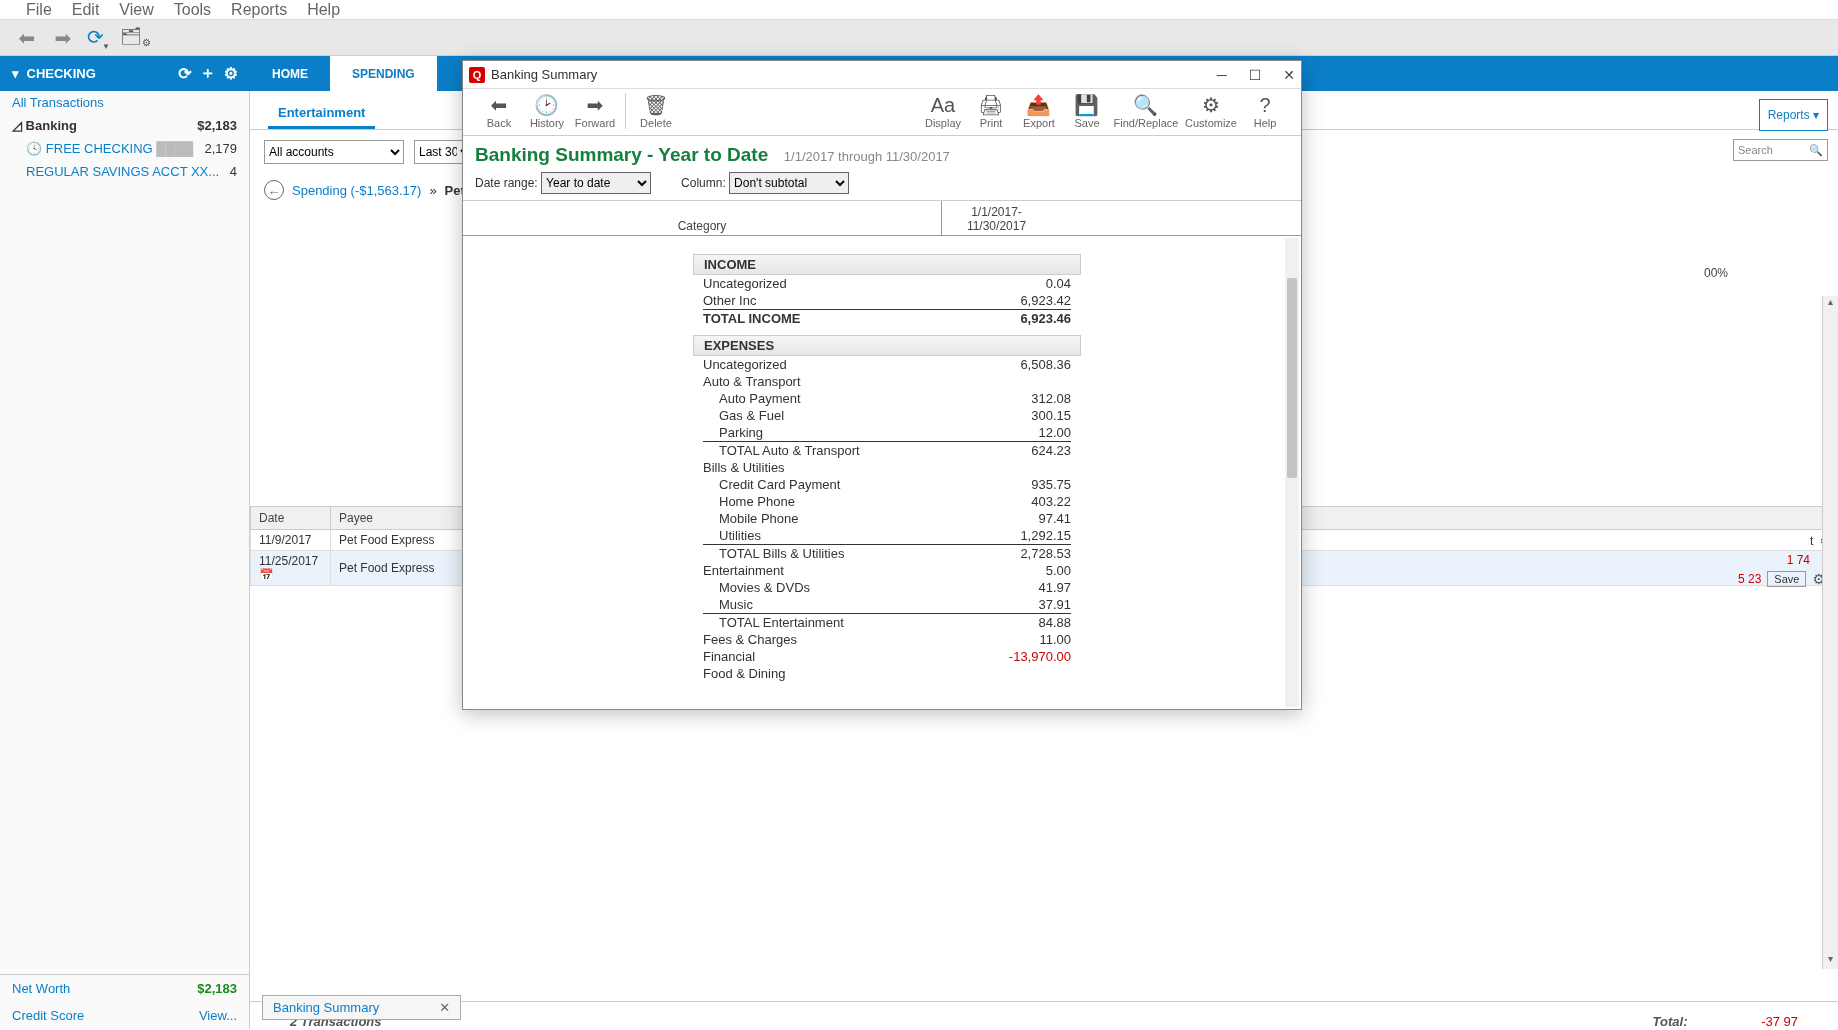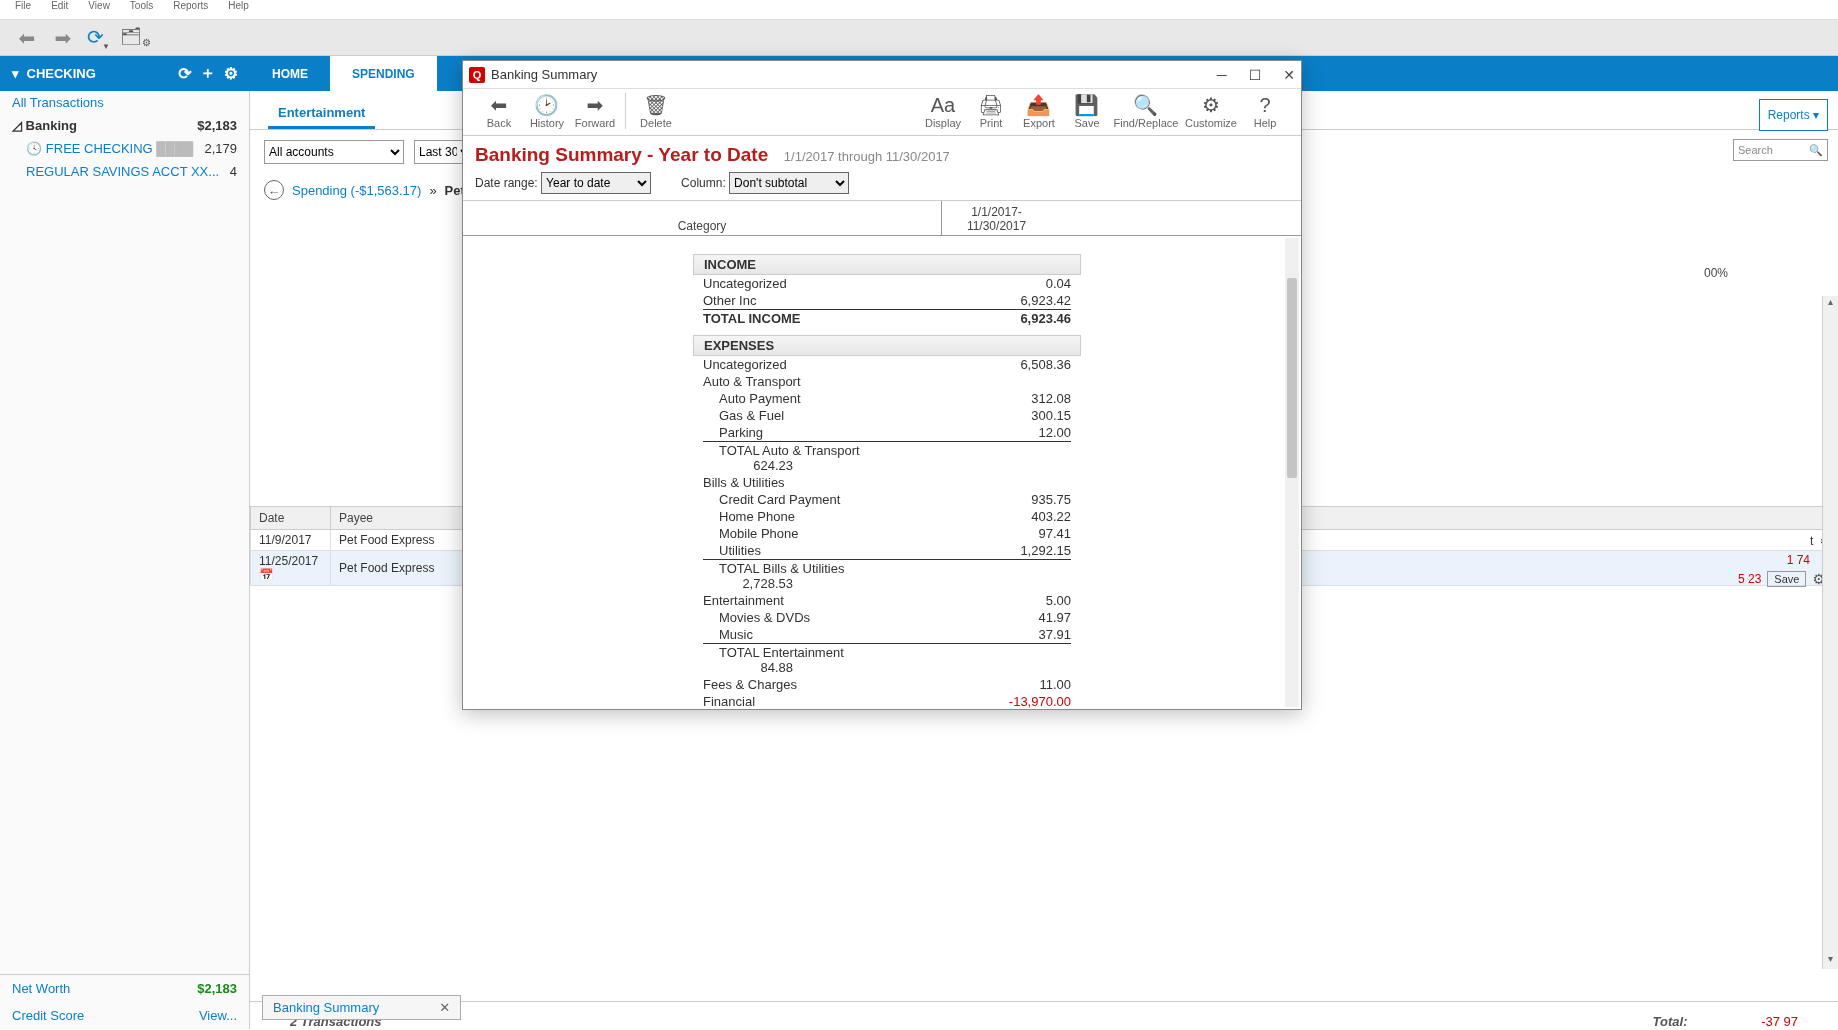--- a/index.html
+++ b/index.html
@@ -1,19 +1,19 @@
 <!DOCTYPE html>
 <html><head>
 <meta charset="utf-8">
 <style>
 * { box-sizing: border-box; margin: 0; padding: 0; font-family: "Segoe UI", Tahoma, sans-serif; }
 body { background: #fff; width: 1838px; height: 1030px; overflow: hidden; font-size: 13px; color: #333; }
 
 
-.menubar { height: 20px; display: flex; gap: 20px; padding: 0 15px; font-size: 10px; color: #666; align-items: flex-start; border-bottom: 1px solid #ddd; }
+.menubar { height: 20px; display: flex; gap: 20px; padding: 0 26px; font-size: 16px; color: #666; align-items: flex-end; border-bottom: 1px solid #ddd; }
 .menubar span { cursor: default; }
 
 
 .toolbar { height: 36px; display: flex; align-items: center; gap: 12px; padding: 4px 15px; border-bottom: 1px solid #ccc; background: #e8e8e8; }
 .toolbar .nav-arrow { font-size: 20px; color: #888; width: 24px; text-align: center; }
 .toolbar .refresh-btn { font-size: 20px; color: #0a7fc8; }
 .toolbar .rpt-icon { font-size: 17px; color: #555; position: relative; }
 
 
 .blue-row { background: #0a7fc8; height: 35px; display: flex; }
@@ -73,36 +73,36 @@
 .report-titlebar .wbtns { margin-left: auto; display: flex; gap: 22px; color: #444; font-size: 14px; }
 
 .report-toolbar { display: flex; align-items: flex-end; padding: 4px 12px 6px; border-bottom: 1px solid #ccc; }
 .rt-btn { width: 48px; text-align: center; font-size: 11px; color: #666; cursor: pointer; }
 .rt-btn .ic { font-size: 20px; height: 24px; display: flex; align-items: center; justify-content: center; color: #555; }
 .rt-btn.hist .ic { color: #c48b00; }
 .rt-sep { width: 1px; height: 36px; background: #ccc; margin: 0 6px; }
 .rt-right { margin-left: auto; display: flex; }
 
 .report-head { padding: 8px 12px 6px; border-bottom: 1px solid #ccc; }
-.report-head h2 { font-size: 19px; color: #b91c1c; display: inline; }
+.report-head h2 { font-size: 19px; color: #15803d; display: inline; }
 .report-head .range { color: #888; font-size: 13px; margin-left: 12px; }
 .report-ctrls { display: flex; gap: 30px; align-items: center; padding: 6px 0 0; font-size: 12px; }
 .report-ctrls select { height: 22px; border: 1px solid #666; font-size: 12px; }
 
 .report-colhead { display: flex; border-bottom: 1px solid #999; font-size: 12px; color: #444; }
 .report-colhead .c1 { flex: 1; text-align: center; padding: 18px 0 2px; }
 .report-colhead .c2 { width: 110px; text-align: center; border-left: 1px solid #999; padding: 4px 4px 2px; }
 
 .report-body { flex: 1; overflow-y: auto; padding: 10px 220px 10px 230px; font-size: 13px; position: relative; }
 .rsect { background: linear-gradient(#f5f5f5,#e6e6e6); border: 1px solid #ccc; padding: 2px 10px; font-weight: bold; margin-top: 8px; }
 .rline { display: flex; padding: 1px 10px; }
 .rline .lbl { flex: 1; }
 .rline .val { width: 90px; text-align: right; }
 .rline.sub .lbl { padding-left: 16px; }
-.rline.tot { border-top: 1px solid #333; margin: 0 10px; padding: 1px 0; flex-direction: column; }
+.rline.tot { border-top: 1px solid #333; margin: 0 10px; padding: 1px 0; }
 .rline.btot { font-weight: bold; border-top: 1px solid #333; margin: 0 10px; padding: 1px 0; }
 .rline .neg { color: #cc0000; }
 .report-body .scrollbar { position: absolute; right: 2px; top: 2px; bottom: 2px; width: 14px; background: #f0f0f0; }
 .report-body .scrollbar .thumb { position: absolute; left: 2px; right: 2px; top: 40px; height: 200px; background: #c4c4c4; border-radius: 2px; }
 
 
 .peek-pct { position: absolute; right: 110px; top: 175px; font-size: 12px; color: #444; }
 .peek-right { position: absolute; right: 6px; top: 440px; font-size: 12px; }
 .peek-right .row { display: flex; justify-content: flex-end; align-items: center; gap: 6px; padding: 2px 0; }
 .peek-right .gear { color: #555; font-size: 14px; }

